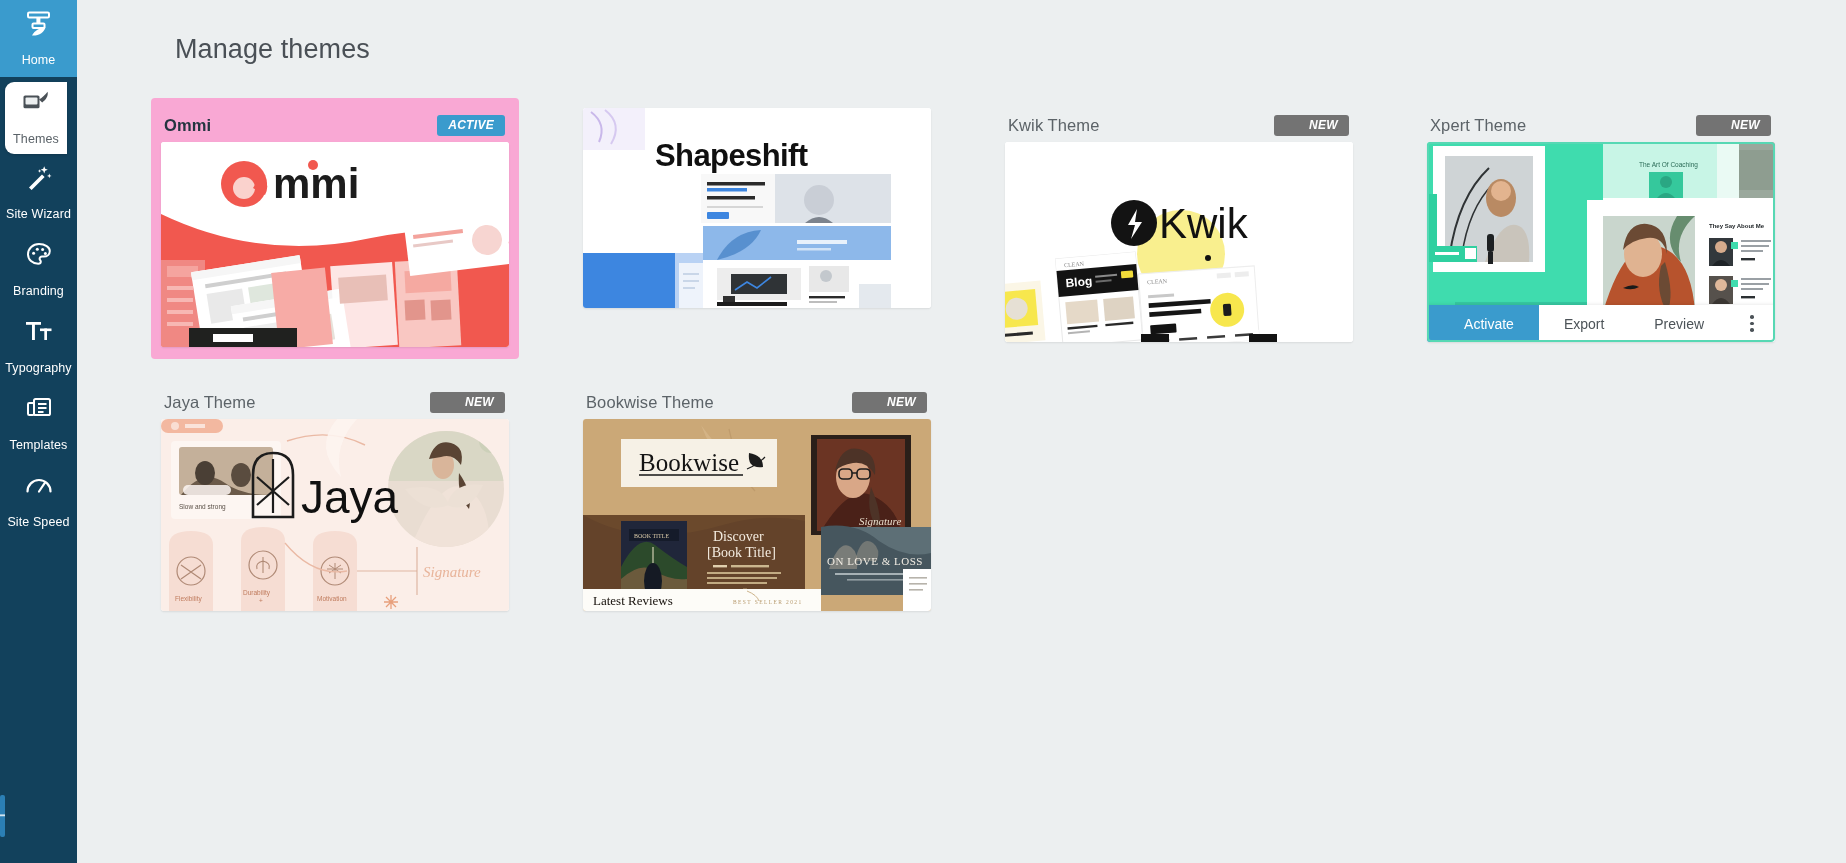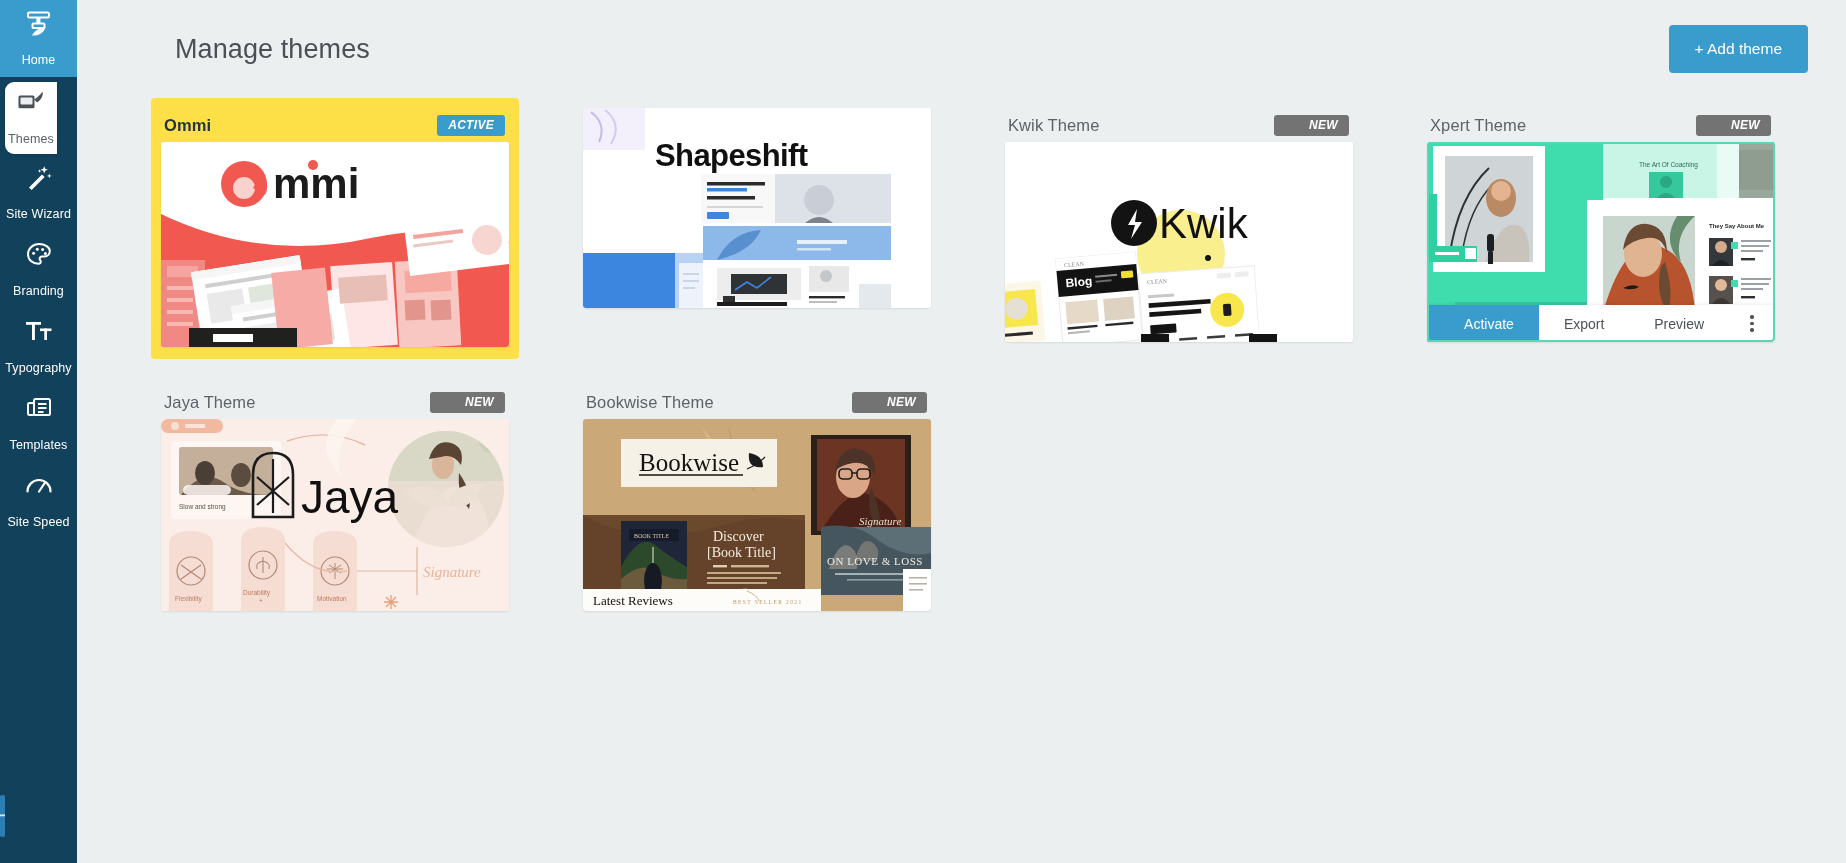--- a/index.html
+++ b/index.html
@@ -39,21 +39,21 @@
     line-height: 13px;
     letter-spacing: .1px;
     white-space: nowrap;
   }
   .nav-item .nav-ico { display: block; height: 26px; }
   .nav-item.home { background: #3a9bcd; }
   .nav-item.active-tab {
     background: #ffffff;
     color: #4a5157;
     border-radius: 9px 0 0 9px;
-    width: 52px;
+    width: 62px;
     margin-left: 5px;
     height: 72px;
     box-shadow: 0 1px 3px rgba(0,0,0,.18);
   }
   .nav-item.active-tab .nav-label { color: #5a6268; font-size: 12.5px; }
   .nav-gap { height: 5px; }
 
   
   .main {
     flex: 1 1 auto;
@@ -95,21 +95,21 @@
     column-gap: 54px;
     row-gap: 16px;
     align-content: start;
   }
   .theme-card {
     width: 368px;
     padding: 10px 10px 12px 10px;
     border-radius: 4px;
     position: relative;
   }
-  .theme-card.is-active { background: #fde047; }
+  .theme-card.is-active { background: #f9a8d4; }
   .card-head {
     display: flex; align-items: center; justify-content: space-between;
     height: 34px;
     padding: 0 4px 0 3px;
   }
   .card-title {
     font-size: 16.5px;
     color: #5c6368;
     letter-spacing: .1px;
     white-space: nowrap;
@@ -271,21 +271,20 @@
         </svg>
       </span>
       <span class="nav-label">Site Speed</span>
     </div>
   </nav>
 
   <div class="main">
 
     <div class="page-header">
       <h1 class="page-title">Manage themes</h1>
-      <button class="add-theme-btn">+ Add theme</button>
     </div>
 
     <div class="theme-grid">
 
       <div class="theme-card is-active">
         <div class="card-head">
           <span class="card-title">Ommi</span>
           <span class="badge active">ACTIVE</span>
         </div>
         <div class="thumb">

